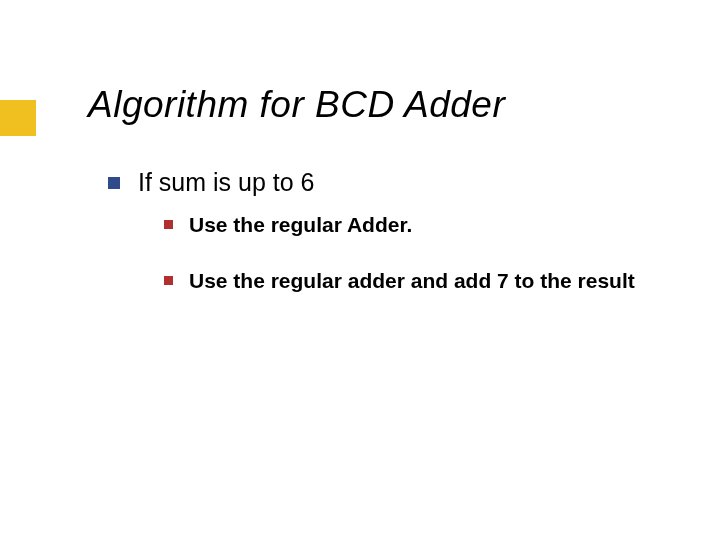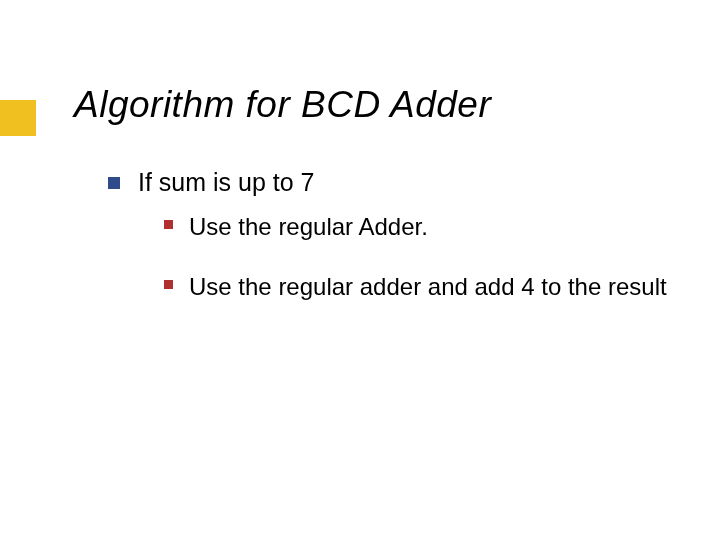--- a/index.html
+++ b/index.html
@@ -19,21 +19,21 @@
     .accent-bar {
       position: absolute;
       left: 0;
       top: 100px;
       width: 36px;
       height: 36px;
       background: #f0c020;
     }
     .slide-title {
       position: absolute;
-      left: 74px;
+      left: 88px;
       top: 84px;
       font-size: 37px;
       font-weight: normal;
       font-style: italic;
       letter-spacing: 0.5px;
     }
     .content {
       position: absolute;
       left: 108px;
       top: 166px;
@@ -64,47 +64,48 @@
     }
     .level2 .bullet {
       width: 9px;
       height: 9px;
       background: #b03030;
       flex-shrink: 0;
       margin-top: 9px;
       margin-right: 16px;
     }
     .level2 .text {
-      font-size: 24px;
+      font-size: 21px;
       line-height: 1.35;
+      font-weight: bold;
     }
     .block {
       margin-bottom: 18px;
     }
   </style>
 </head>
 <body>
 
 <div class="accent-bar"></div>
 
 <h1 class="slide-title">Algorithm for BCD Adder</h1>
 
 <div class="content">
 
   <div class="block">
     <div class="level1">
       <div class="bullet"></div>
-      <div class="text">If sum is up to 7</div>
+      <div class="text">If sum is up to 6</div>
     </div>
     <div class="level2">
       <div class="bullet"></div>
       <div class="text">Use the regular Adder.</div>
     </div>
   </div>
 
   <div class="block">
     <div class="level2">
       <div class="bullet"></div>
-      <div class="text">Use the regular adder and add 4 to the result</div>
+      <div class="text">Use the regular adder and add 7 to the result</div>
     </div>
   </div>
 
 </div>
 
 </body></html>

